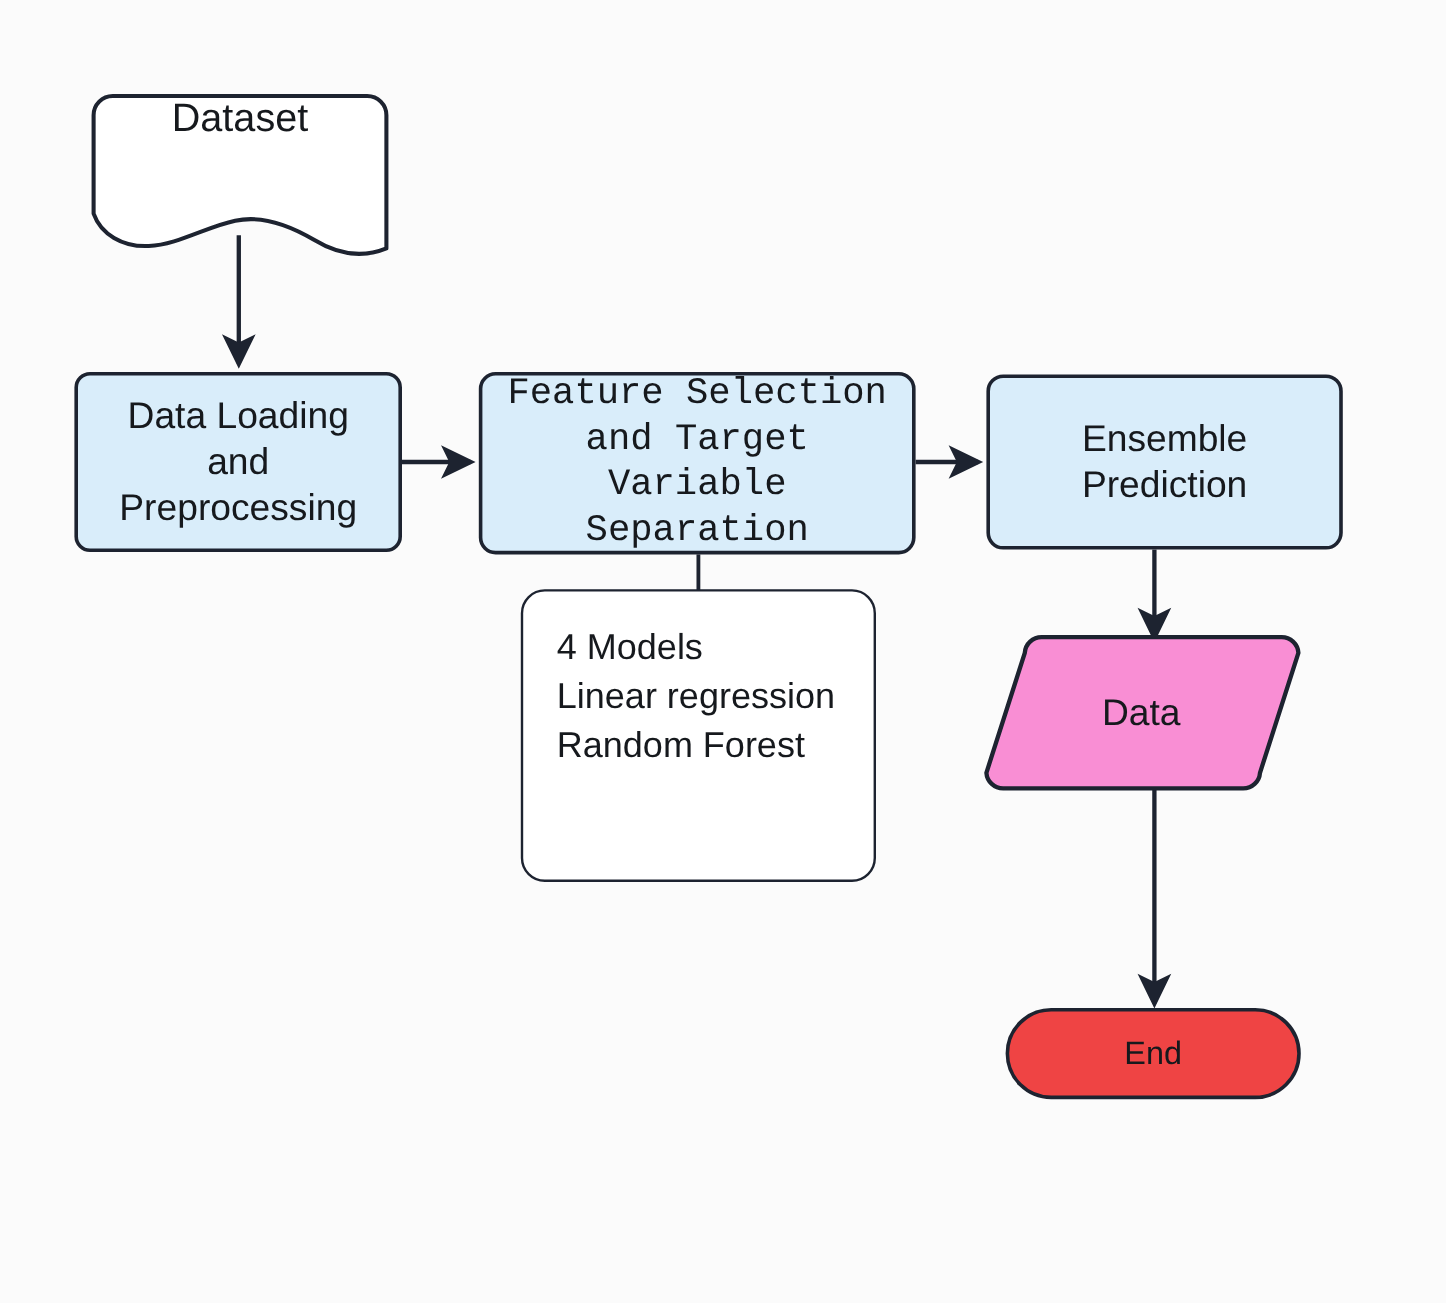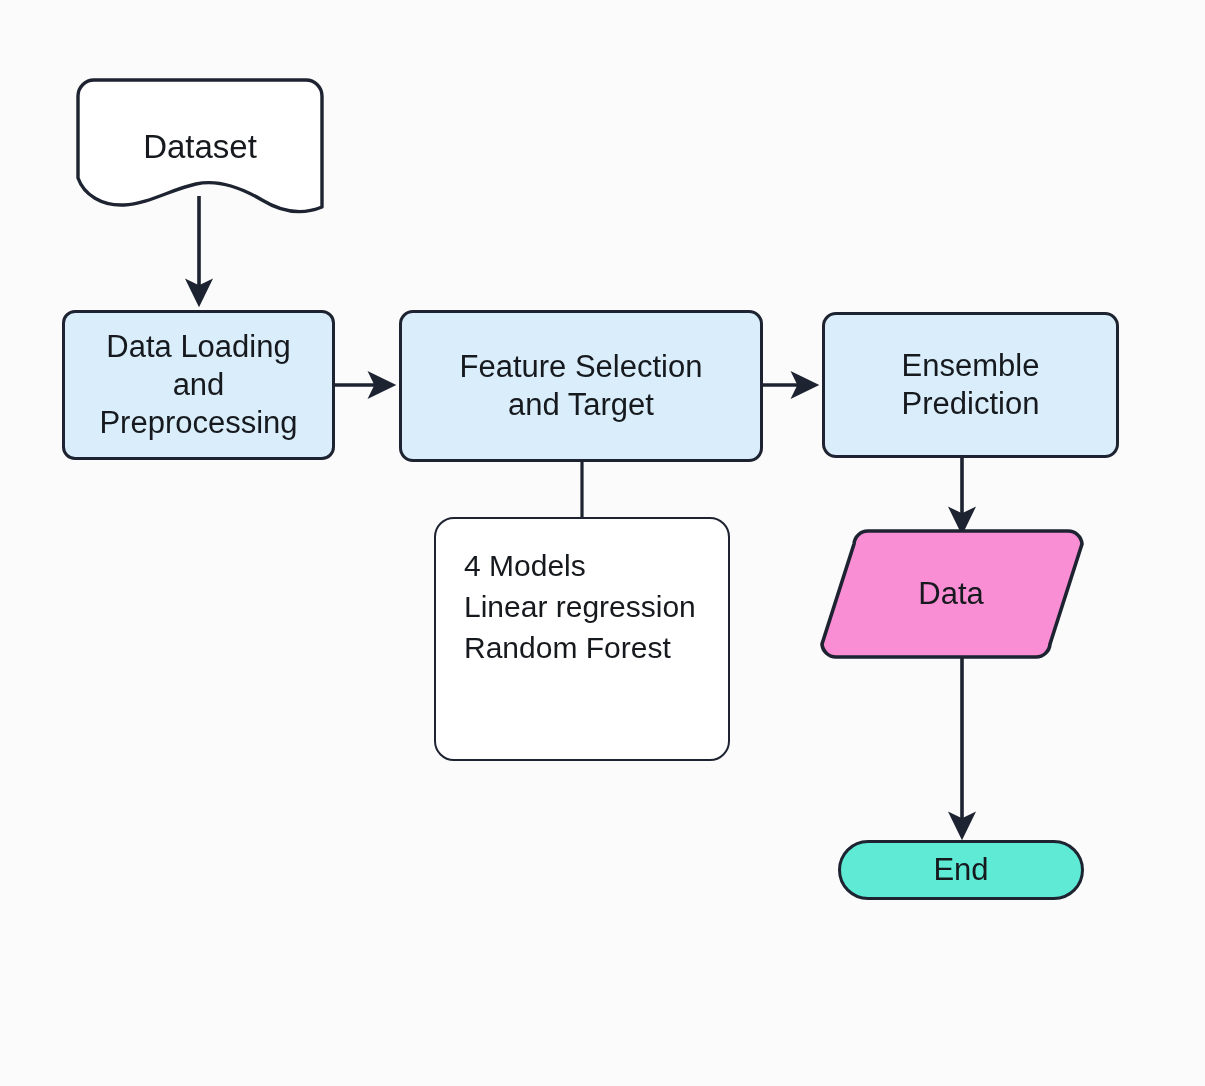--- a/index.html
+++ b/index.html
@@ -52,21 +52,20 @@
   #node-dataset .doc-svg {
     position: absolute;
     left: -4px;
     top: -4px;
     width: 256px;
     height: 150px;
   }
   #node-dataset .doc-label {
     position: relative;
     z-index: 1;
-    margin-top: 49px;
   }
 
   
   .proc {
     background: #d9edfa;
     border: 3.5px solid #1d2330;
     border-radius: 14px;
     font-size: 31px;
     padding: 4px 8px;
   }
@@ -75,32 +74,33 @@
     top: 310px;
     width: 273px;
     height: 150px;
     border-radius: 13px;
   }
   #node-feature {
     left: 399px;
     top: 310px;
     width: 364px;
     height: 152px;
+    font-family: Liberation Mono, monospace;
   }
   #node-ensemble {
     left: 822px;
     top: 312px;
     width: 297px;
     height: 146px;
   }
 
   
   #node-models {
     left: 434px;
-    top: 517px;
+    top: 491px;
     width: 296px;
     height: 244px;
     background: #ffffff;
     border: 2.6px solid #1d2330;
     border-radius: 20px;
     display: block;
     padding: 26px 0 0 28px;
     font-size: 30px;
     text-align: left;
   }
@@ -129,25 +129,25 @@
   #node-data .para-label {
     position: relative;
     z-index: 1;
   }
 
   
   #node-end {
     left: 838px;
     top: 840px;
     width: 246px;
-    height: 60px;
-    background: #5eead4;
+    height: 76px;
+    background: #ef4444;
     border: 3.5px solid #1d2330;
     border-radius: 46px;
-    font-size: 31px;
+    font-size: 27px;
   }
 </style>
 </head>
 <body>
 
 <div id="canvas">
 
   <svg id="edges" viewBox="0 0 1205 1086" xmlns="http://www.w3.org/2000/svg">
     <defs>
       <marker id="ah" markerWidth="9" markerHeight="9" refX="7.2" refY="4.5" orient="auto" markerUnits="strokeWidth">
@@ -201,20 +201,21 @@
       <div>Data Loading</div>
       <div>and</div>
       <div>Preprocessing</div>
     </div>
   </div>
 
   <div class="node proc" id="node-feature">
     <div>
       <div>Feature Selection</div>
       <div>and Target</div>
+      <div>Variable Separation</div>
     </div>
   </div>
 
   <div class="node proc" id="node-ensemble">
     <div>
       <div>Ensemble</div>
       <div>Prediction</div>
     </div>
   </div>
 

